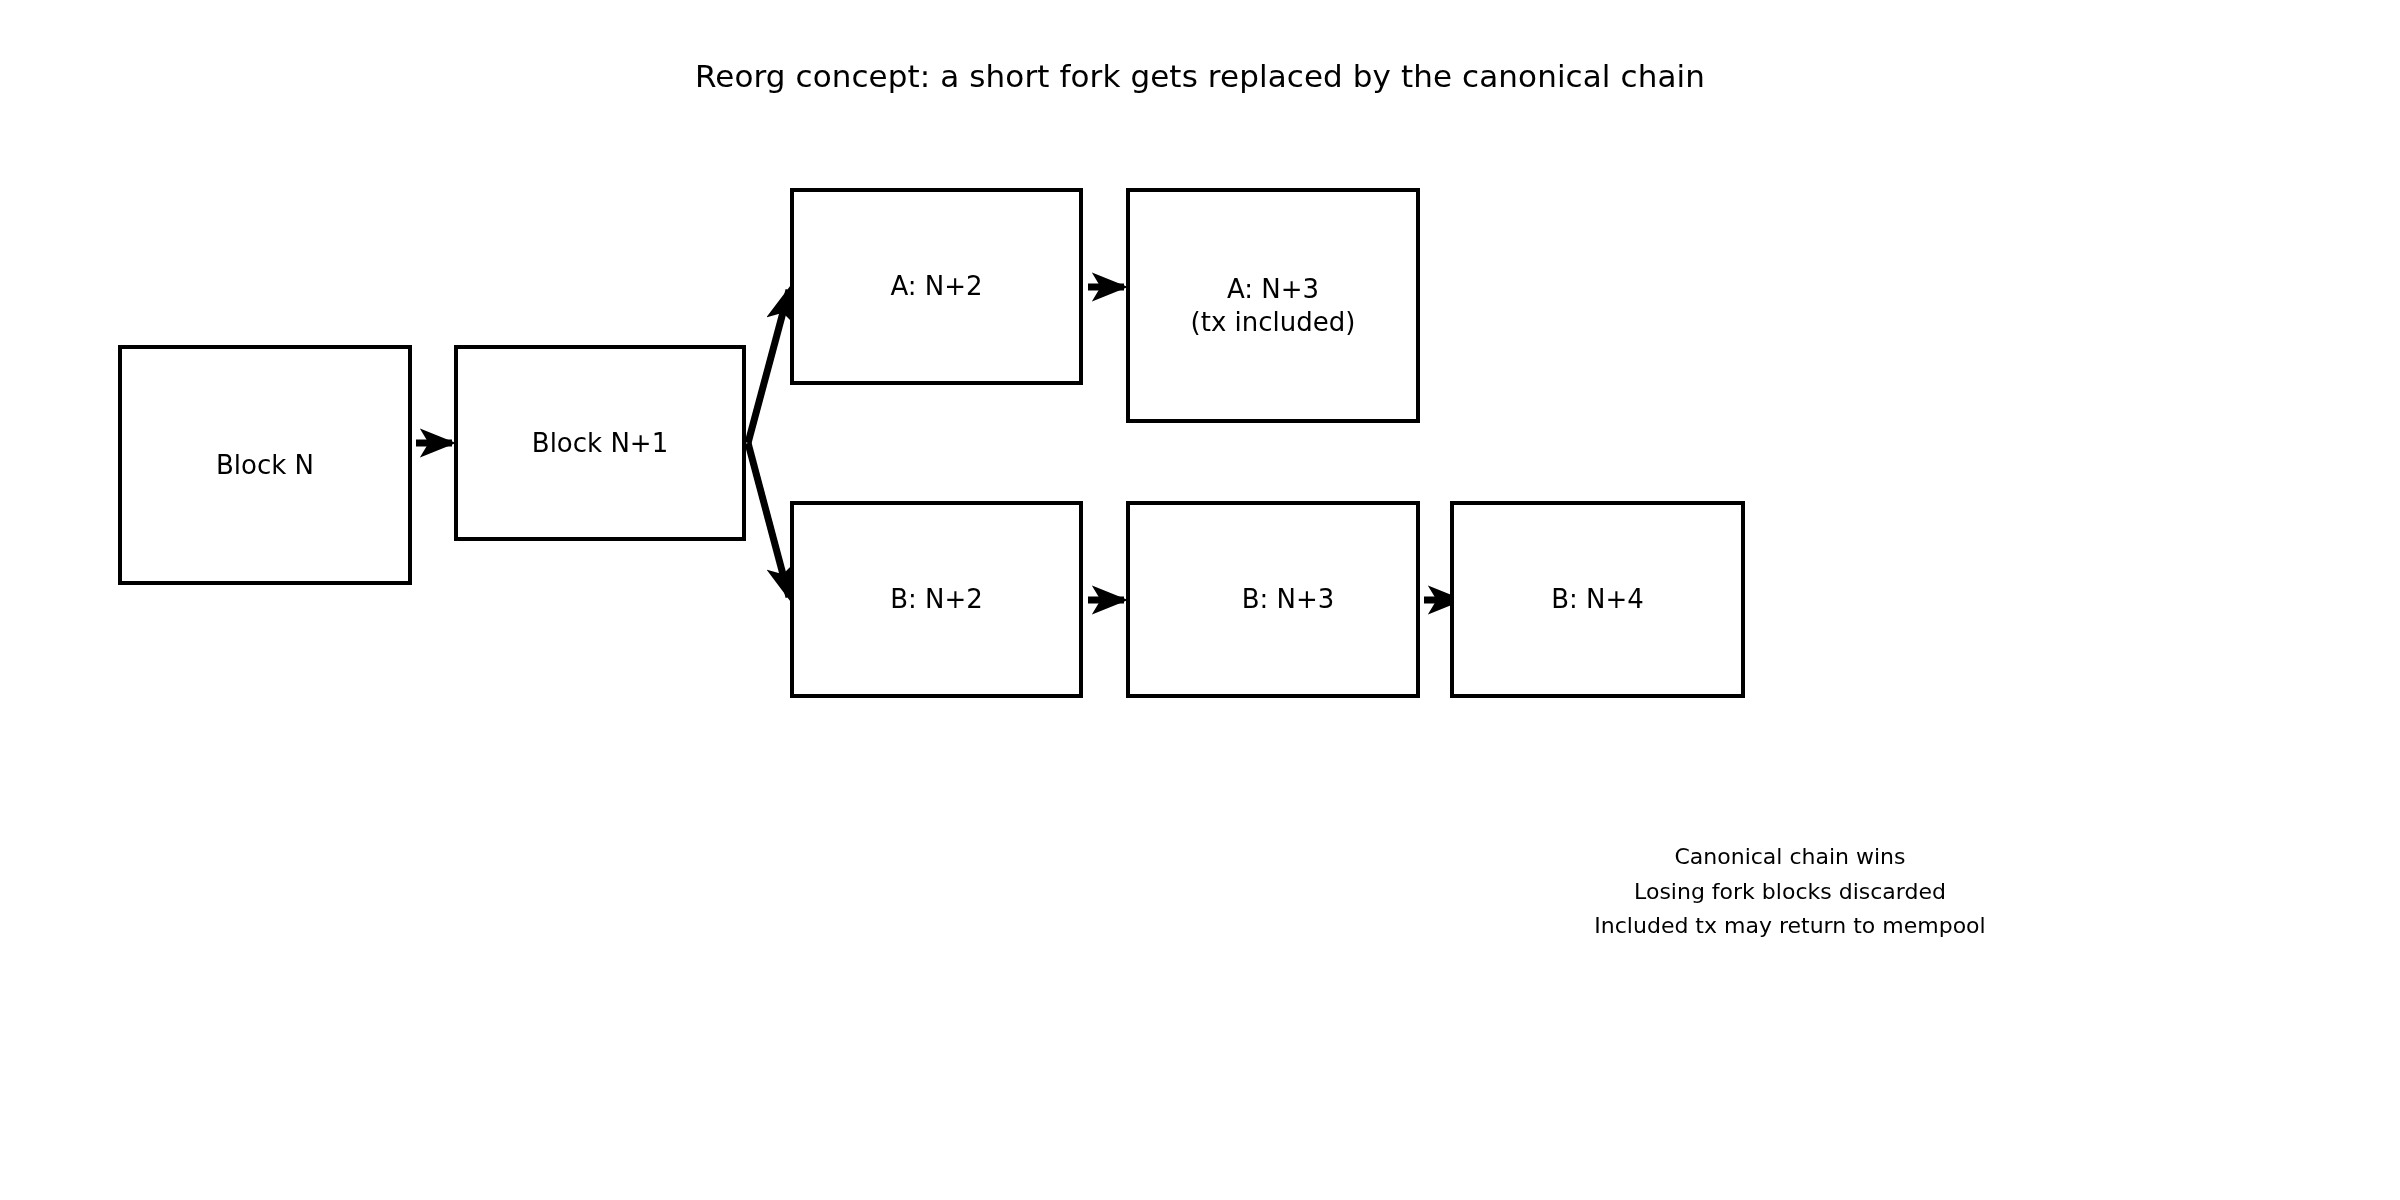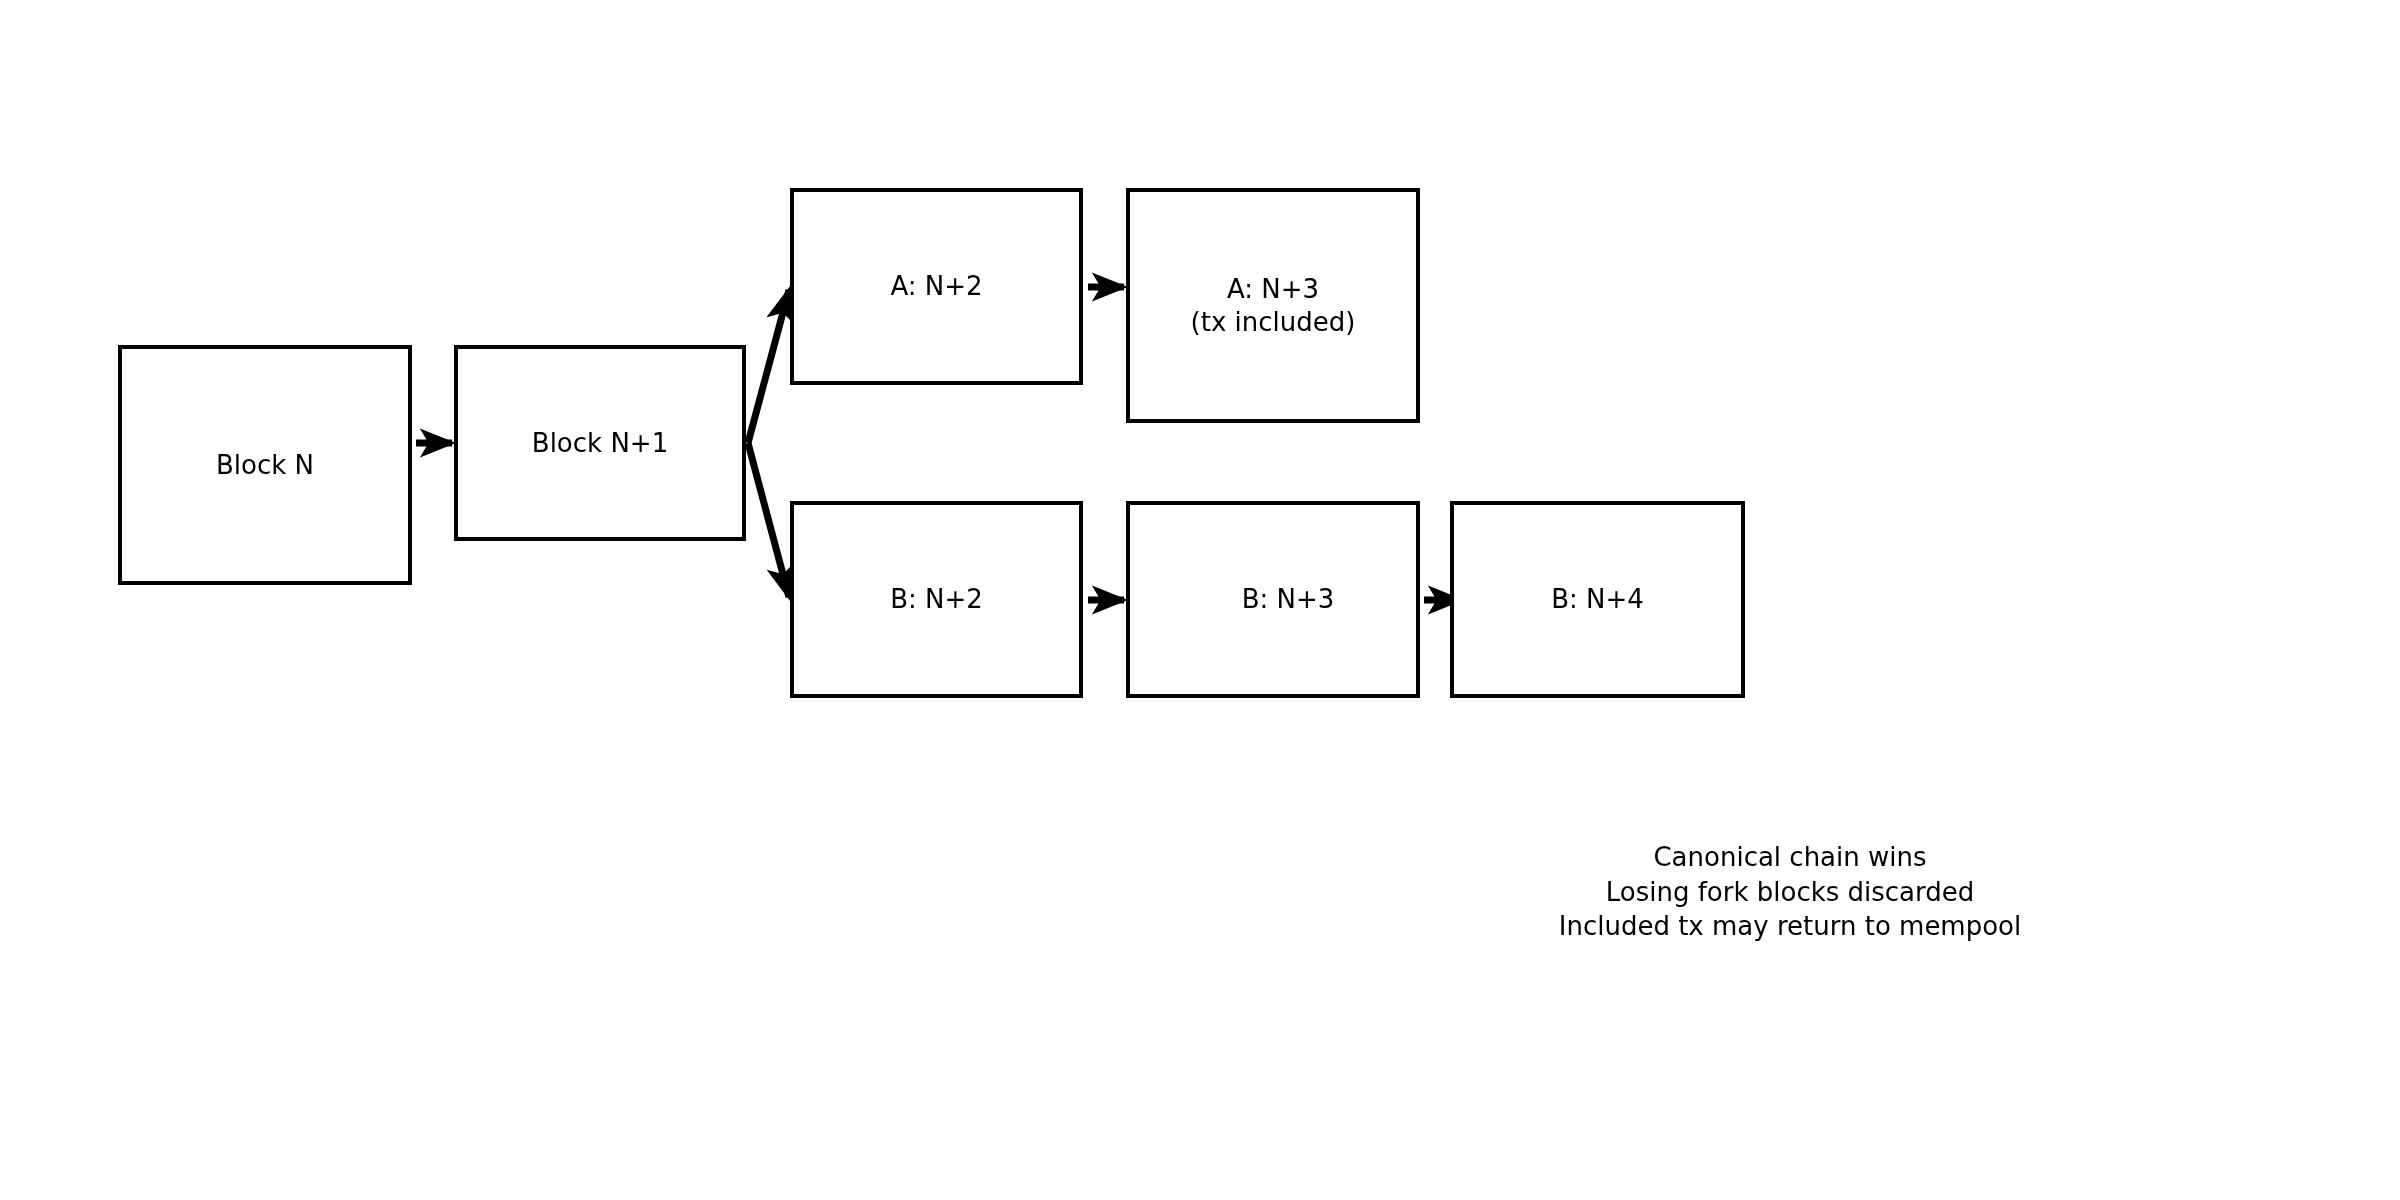--- a/index.html
+++ b/index.html
@@ -49,31 +49,32 @@
   }
   .block-label {
     font-size: 26px;
     line-height: 33px;
     color: #000000;
     white-space: pre-line;
   }
   .caption {
     position: absolute;
     text-align: center;
-    font-size: 26px;
+    font-size: 22px;
     line-height: 34.5px;
     color: #000000;
     white-space: pre-line;
   }
 </style>
 </head>
 <body>
 
 <div id="canvas">
 
+  <div class="title">Reorg concept: a short fork gets replaced by the canonical chain</div>
 
   <svg id="diagram-svg" viewBox="0 0 2400 1200">
     <defs>
       <marker id="arrowhead" markerWidth="5.2" markerHeight="4.2" refX="4.6" refY="2.1" orient="auto" markerUnits="strokeWidth">
         <path d="M0,0 L5.2,2.1 L0,4.2 L1.25,2.1 Z" fill="#000000"></path>
       </marker>
     </defs>
     <g id="arrow-group" stroke="#000000" stroke-width="7" fill="none">
         <line x1="416" y1="443" x2="452" y2="443" stroke="#000000" marker-end="url(#arrowhead)"></line>
         <line x1="748" y1="443" x2="789" y2="290" stroke="#000000" marker-end="url(#arrowhead)"></line>

